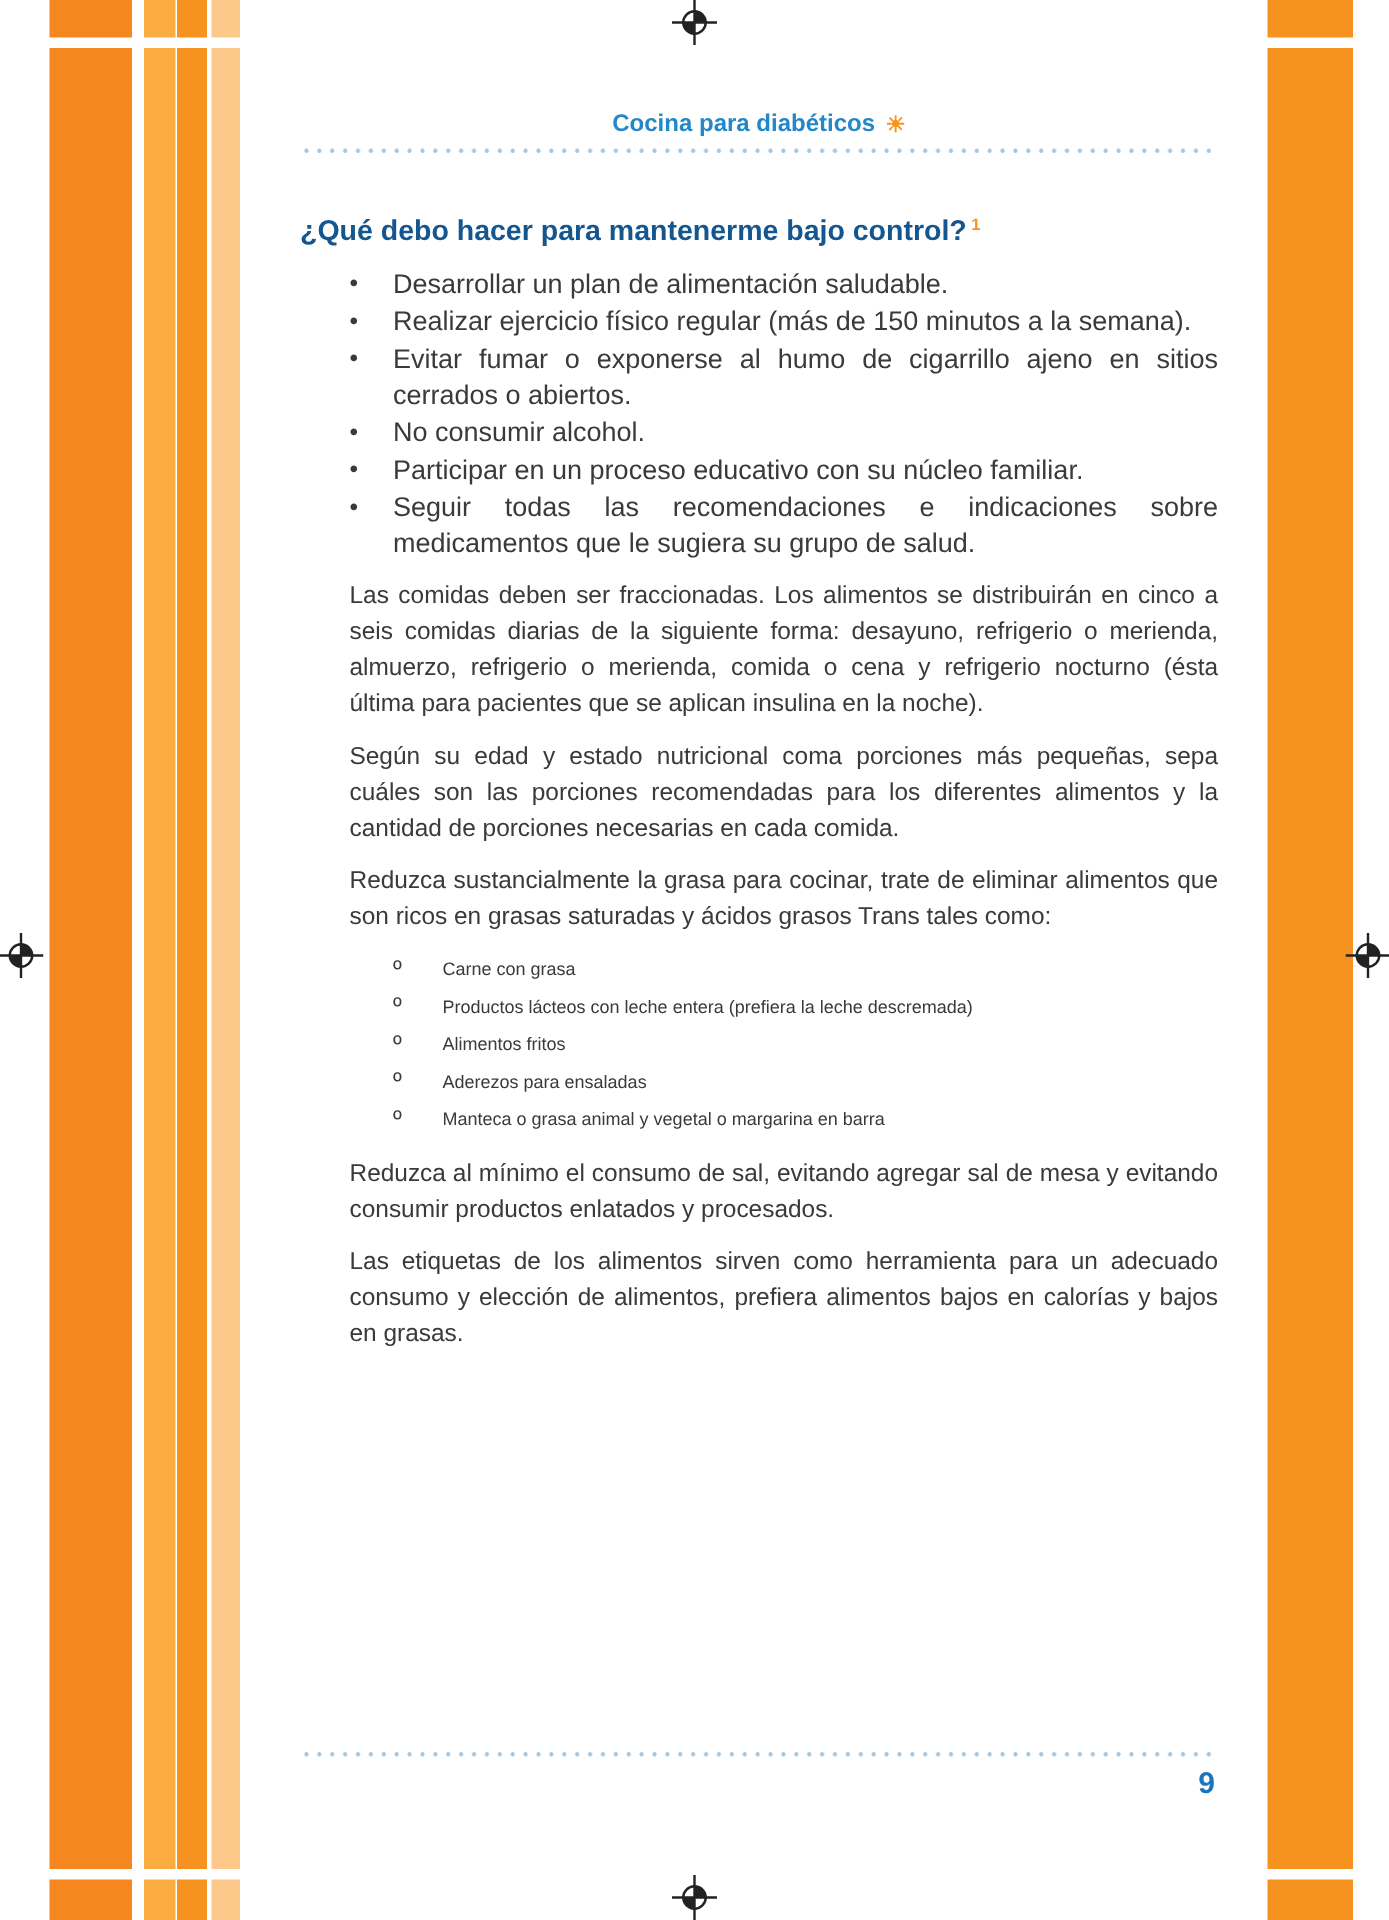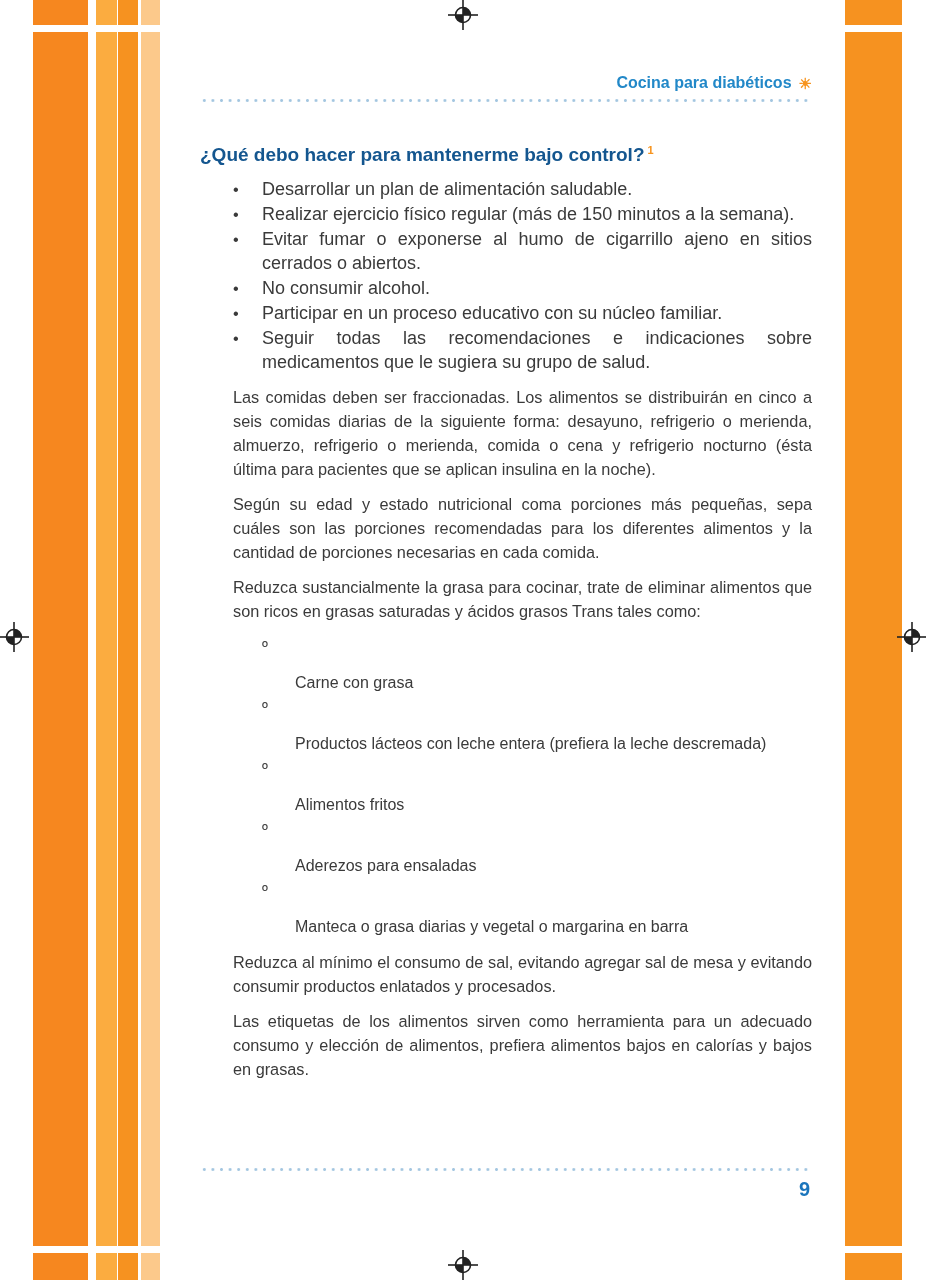--- a/index.html
+++ b/index.html
@@ -37,41 +37,41 @@
   .trim.bl{left:0;width:172px;top:1246px;}
   .trim.br{left:838px;width:88px;top:1246px;}
   
   .regmark{position:absolute;width:30px;height:30px;}
   .regmark.top{left:448px;top:0px;}
   .regmark.bottom{left:448px;top:1250px;}
   .regmark.left{left:-1px;top:622px;}
   .regmark.right{left:897px;top:622px;}
   
   .header-abs{position:absolute;left:200px;width:612px;top:74px;}
-  .header-row{display:flex;justify-content:flex-end;align-items:center;gap:7px;
+  .header-row{display:flex;justify-content:center;align-items:center;gap:7px;
     color:var(--header-blue);font-weight:bold;font-size:16px;}
   .sun{color:var(--accent-orange);font-size:15px;font-weight:bold;line-height:1;}
   .dotted{height:3px;width:100%;
     background-image:radial-gradient(circle,var(--dot-blue) 1.3px,transparent 1.5px);
     background-size:8.6px 3px;background-repeat:repeat-x;background-position:left center;}
   .header-abs .dotted{margin-top:7px;}
   .flow{position:absolute;left:200px;width:612px;top:138px;color:var(--body-text);}
   h2.sec{font-size:19px;font-weight:bold;color:var(--heading-blue);
     margin:14px 0 10px 0;line-height:24px;}
   h2.sec:first-child{margin-top:0;}
   sup.ref{color:var(--accent-orange);font-size:11px;font-weight:bold;margin-left:3px;}
   p.body{font-size:16.3px;line-height:24px;text-align:justify;margin:0 0 11px 33px;}
   .blist{margin:0 0 11px 33px;}
   .bitem{display:flex;margin-bottom:1px;}
   .bmark{flex:none;width:29px;font-size:16.3px;line-height:24px;}
   .btext{flex:1;font-size:18px;line-height:24px;text-align:justify;}
   .dlist{margin:0 0 11px 62px;}
   .ditem{display:flex;}
   .dmark{flex:none;width:33px;font-size:16px;line-height:25px;}
-  .dtext{flex:1;font-size:16px;line-height:25px;margin-top:36px;}
+  .dtext{flex:1;font-size:12px;line-height:25px;}
   .footer-abs{position:absolute;left:200px;width:612px;top:1168px;}
   .pagenum{margin-top:7px;text-align:right;padding-right:2px;
     color:var(--page-number-blue);font-weight:bold;font-size:20px;}
 </style>
 </head>
 <body>
 
 <div class="page">
 
   <div class="stripe s1"></div>
@@ -183,21 +183,21 @@
         <div class="ditem">
             <span class="dmark">º</span>
             <span class="dtext">Alimentos fritos</span>
           </div>
         <div class="ditem">
             <span class="dmark">º</span>
             <span class="dtext">Aderezos para ensaladas</span>
           </div>
         <div class="ditem">
             <span class="dmark">º</span>
-            <span class="dtext">Manteca o grasa diarias y vegetal o margarina en barra</span>
+            <span class="dtext">Manteca o grasa animal y vegetal o margarina en barra</span>
           </div>
       </div>
       <p class="body">Reduzca al mínimo el consumo de sal, evitando agregar sal de mesa  y evitando consumir productos enlatados y procesados.</p>
       <p class="body">Las etiquetas de los alimentos sirven como herramienta para un adecuado consumo y elección de alimentos, prefiera alimentos bajos en calorías y bajos en grasas.</p>
     </div>
 
   </div>
 
   <div class="footer-abs">
     <div class="dotted"></div>

